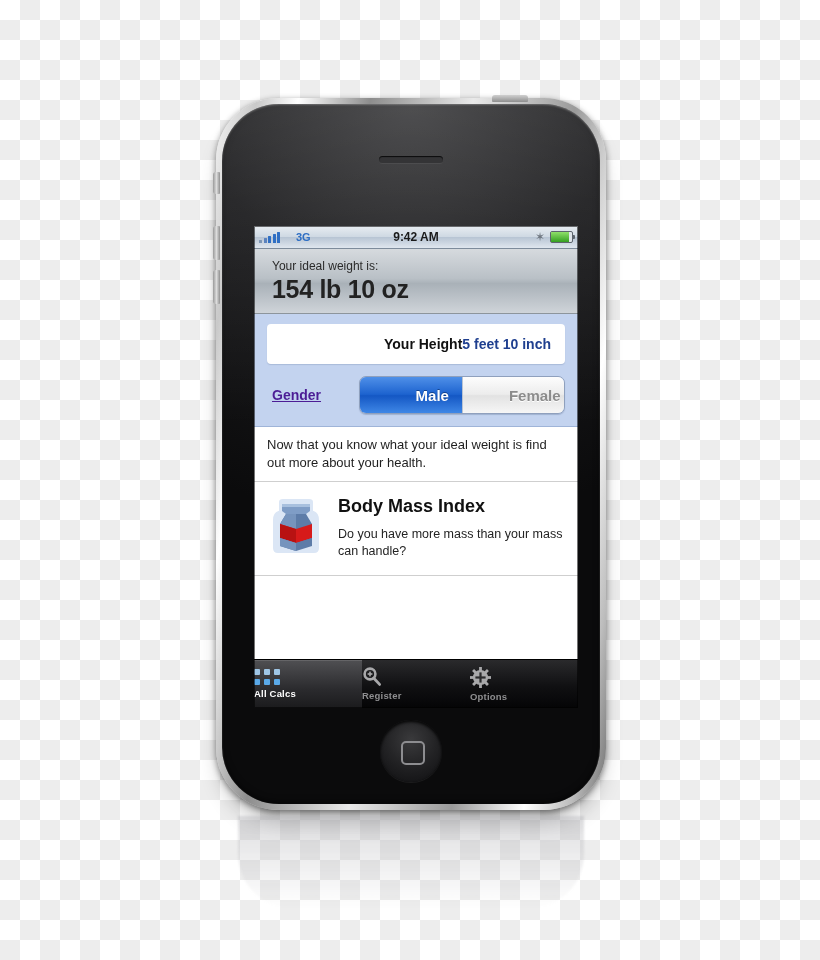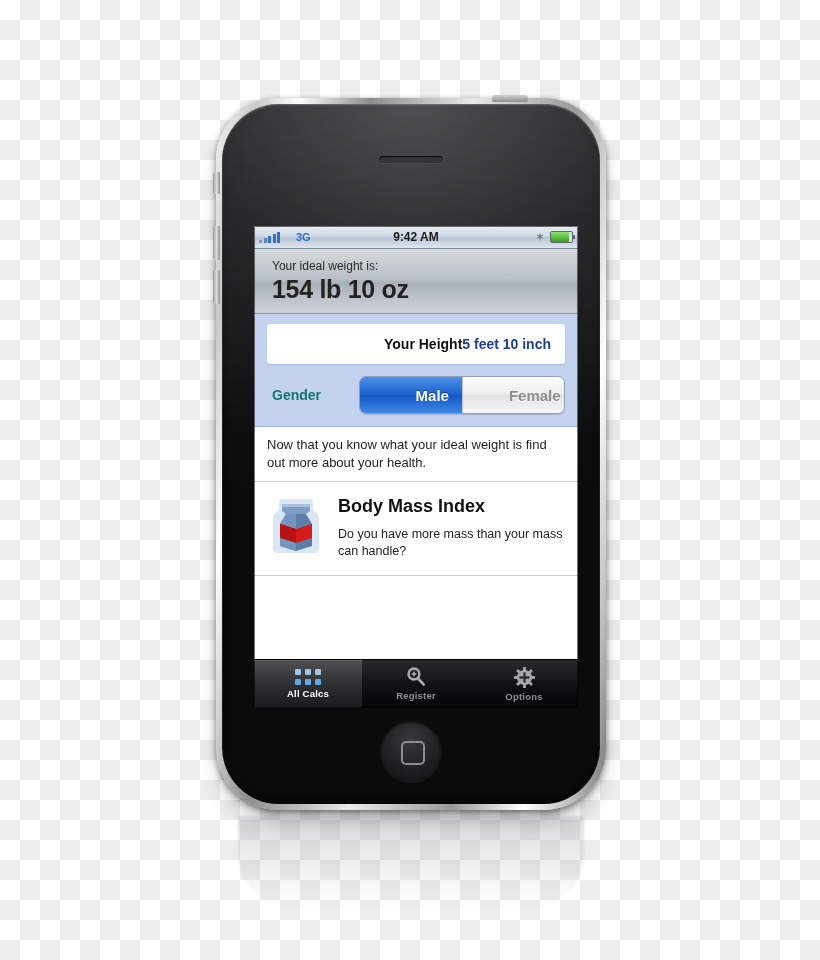--- a/index.html
+++ b/index.html
@@ -128,21 +128,21 @@
   .formarea{background:#c3d3ef;padding:10px 13px 12px 13px;border-bottom:1px solid #9fb4d8;}
   .row-card{
     background:#fff;border-radius:4px;height:40px;display:flex;align-items:center;
     justify-content:flex-end;padding:0 14px;
     box-shadow:0 1px 1px rgba(90,110,150,.25);
   }
   .row-label{font-size:14px;font-weight:bold;color:#111;}
   .row-value{font-size:14px;font-weight:bold;color:#1f3f8f;}
 
   .gender-row{display:flex;align-items:center;margin-top:12px;padding-left:5px;}
-  .gender-label{font-size:14px;font-weight:bold;color:#0f766e;}
+  .gender-label{font-size:14px;font-weight:bold;color:#4c1d95;text-decoration:underline;}
   .seg{
     margin-left:auto;display:flex;width:204px;height:36px;border-radius:7px;overflow:hidden;
     border:1px solid #8fa0bd;box-shadow:0 1px 1px rgba(80,100,140,.3);
   }
   .seg div{flex:1;display:flex;align-items:center;justify-content:center;font-size:15px;font-weight:bold;padding-left:43px;}
   .seg .on{
     background:linear-gradient(180deg,#4f90e8 0%,#1d63cf 48%,#1457c4 52%,#3f87e6 100%);
     color:#fff;text-shadow:0 -1px 0 rgba(10,40,90,.6);
   }
   .seg .off{
@@ -159,21 +159,21 @@
   .cell-text{margin-left:14px;padding-top:2px;}
   .cell-title{font-size:18px;font-weight:bold;color:#111;margin-bottom:9px;}
   .cell-sub{font-size:12.5px;color:#242424;line-height:1.38;}
 
   
   .tabbar{
     position:absolute;left:0;bottom:0;width:100%;height:48px;display:flex;
     background:linear-gradient(180deg,#2a2a2c 0%,#101012 55%,#050506 100%);
     border-top:1px solid #000;
   }
-  .tab{flex:1;display:flex;flex-direction:column;align-items:center;justify-content:center;gap:3px;position:relative;}
+  .tab{flex:1;display:flex;flex-direction:column;justify-content:center;gap:3px;position:relative;}
   .tab.active{background:linear-gradient(180deg,#505053 0%,#2b2b2e 60%,#1b1b1d 100%);
                box-shadow:inset 0 1px 0 rgba(255,255,255,.12);}
   .tab .lbl{font-size:9.5px;font-weight:bold;letter-spacing:.2px;}
   .tab.active .lbl{color:#fff;}
   .tab .lbl{color:#8e8e90;}
   .grid-ic{display:grid;grid-template-columns:repeat(3,6px);grid-template-rows:repeat(2,6px);gap:4px;}
   .grid-ic i{display:block;width:6px;height:6px;border-radius:1px;background:#5aa9e8;}
   .grid-ic i.dim{background:#9fc6e6;}
   .tab svg{display:block;}
 

